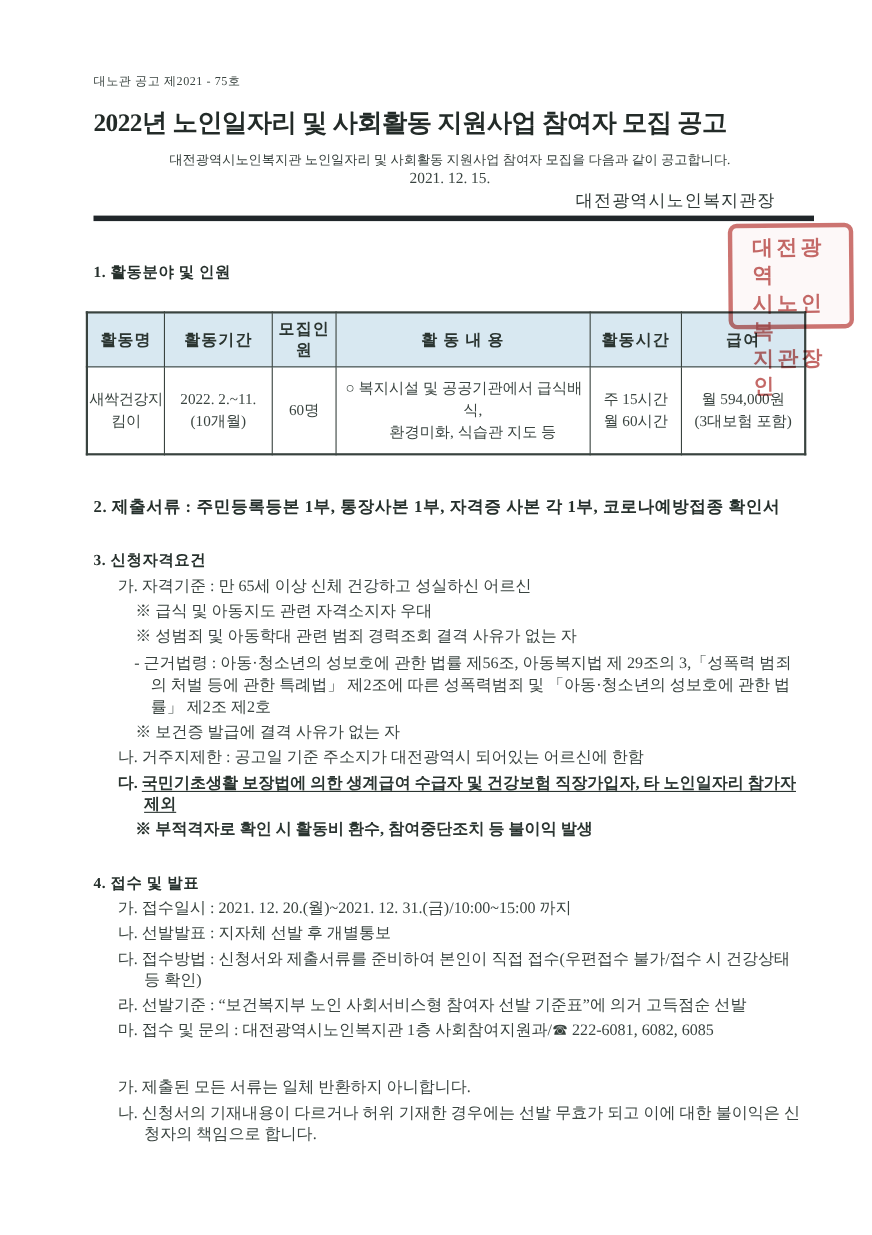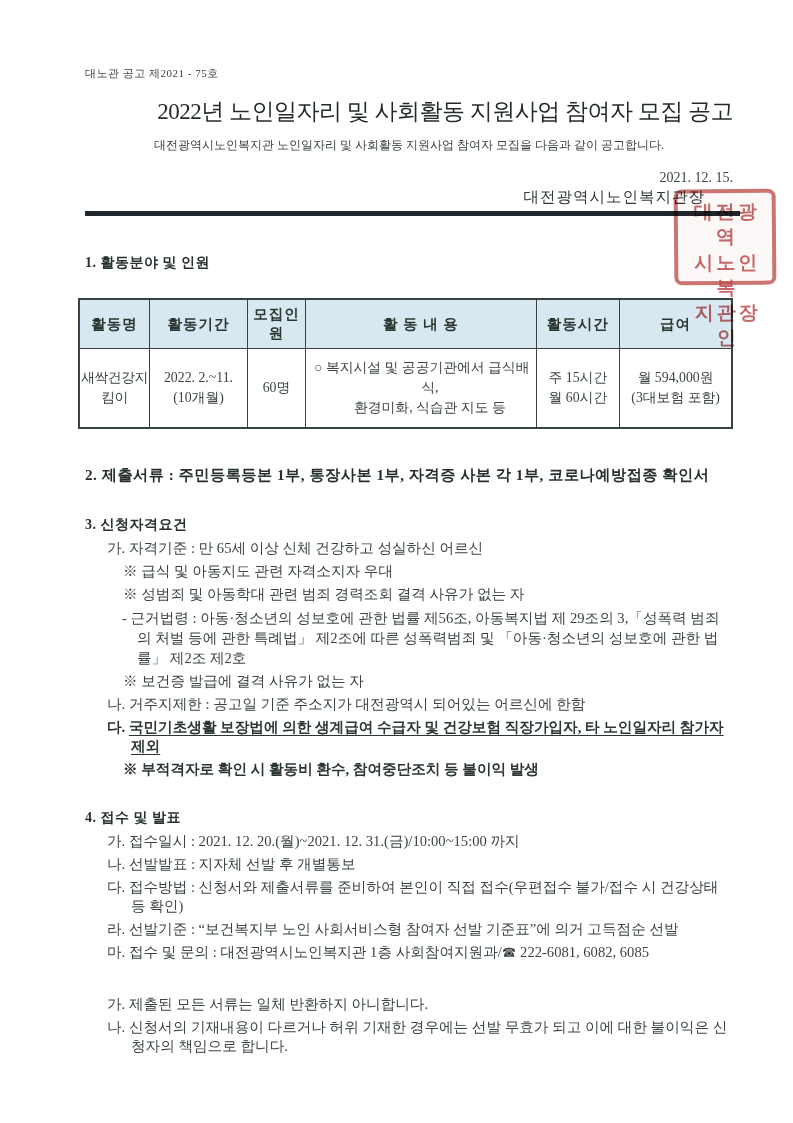--- a/index.html
+++ b/index.html
@@ -14,59 +14,59 @@
   }
   .content{margin:0 60px 0 85px;}
 
   .doc-number{
     padding-top:66px;
     font-size:11px;
     letter-spacing:.5px;
   }
   .title{
     margin:15px 0 0 0;
-    text-align:right;
+    text-align:left;
     font-size:23px;
-    font-weight:normal;
+    font-weight:bold;
     color:#232b28;
     letter-spacing:-0.5px;
   }
   .subtitle{
     margin-top:10px;
     text-align:center;
     font-size:12px;
     color:#343e3a;
   }
   .date{
-    margin-top:16px;
-    text-align:right;
+    margin-top:1px;
+    text-align:center;
     font-size:14px;
   }
   .signer{
     margin-top:1px;
     text-align:right;
     padding-right:28px;
     font-size:15.5px;
     letter-spacing:1px;
     color:#2e3835;
   }
   .rule{
     margin-top:3px;
     height:5px;
     background:#20262a;
     width:655px;
   }
   .stamp{
     position:absolute;
-    top:189px;right:17px;
+    top:203px;right:17px;
     width:86px;height:80px;
     border:4px solid rgba(193,84,80,.8);
     border-radius:8px;
-    padding:6px 2px 2px 6px;
-    text-align:center;
+    padding:6px 2px 2px 18px;
+    text-align:left;
     font-size:19px;
     font-weight:bold;
     line-height:1.33;
     letter-spacing:3px;
     color:rgba(186,79,76,.85);
     transform:rotate(-0.5deg);
     mix-blend-mode:multiply;
     background:rgba(222,140,135,.06);
   }
 

